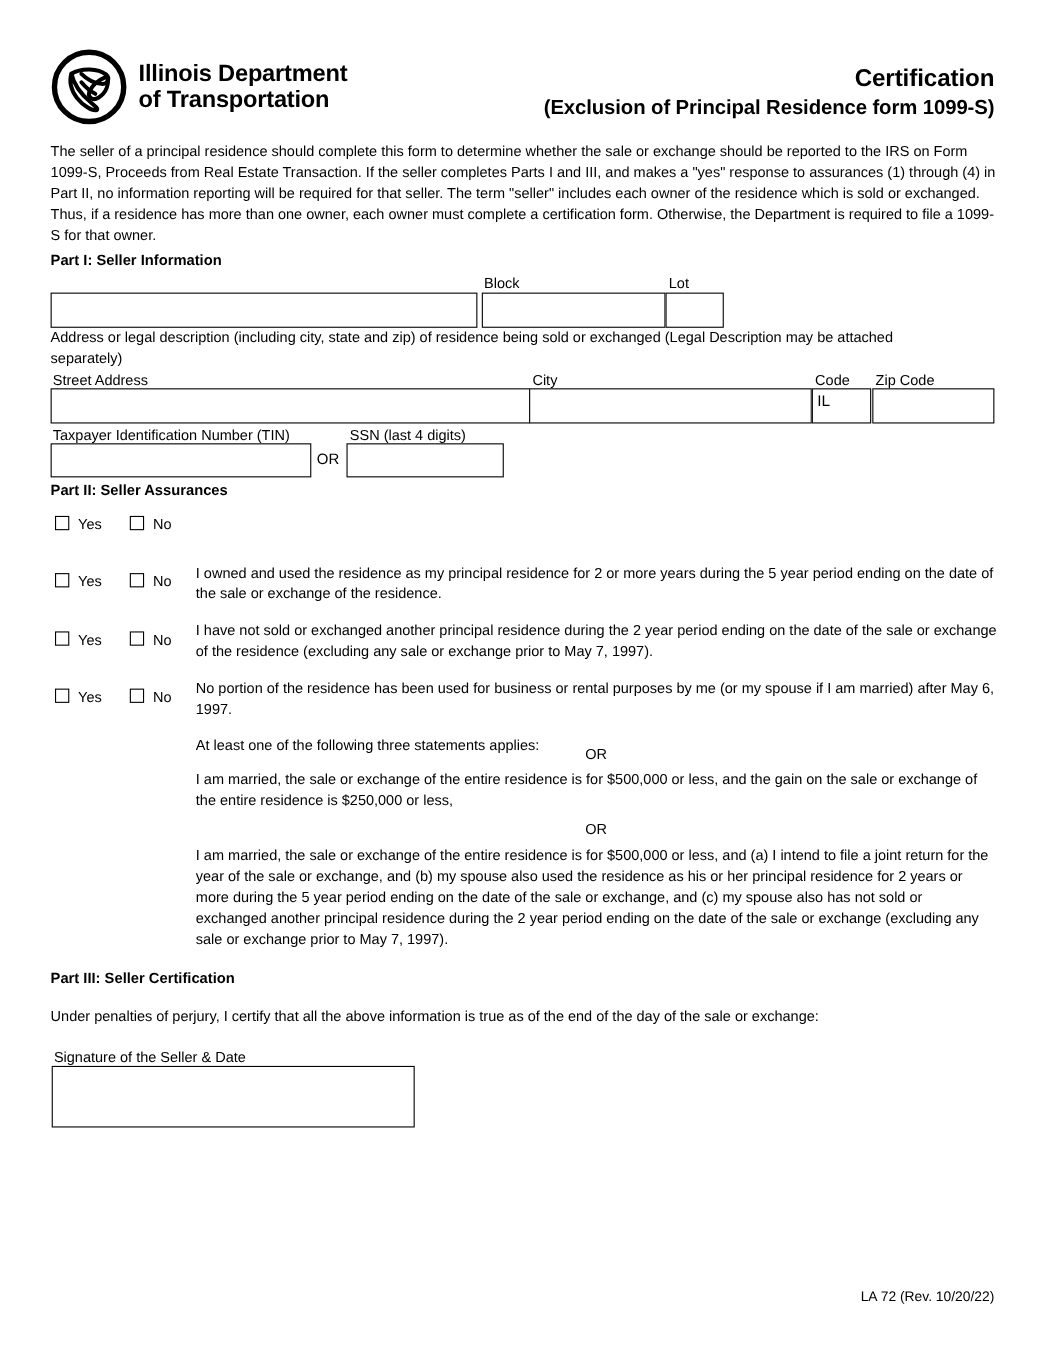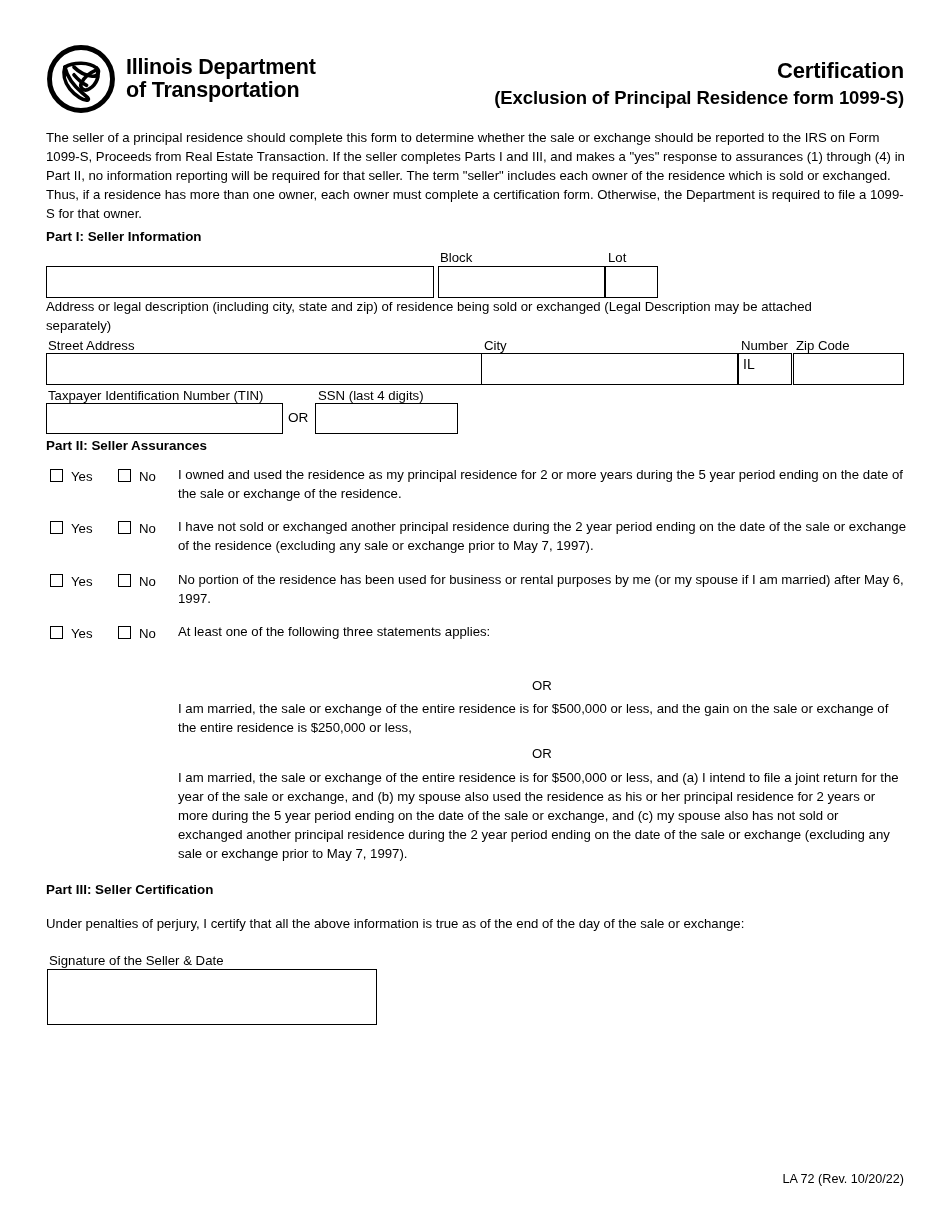--- a/index.html
+++ b/index.html
@@ -114,20 +114,21 @@
     position: absolute;
     font-size: 13.2px;
     line-height: 1;
   }
   .atext {
     position: absolute;
     left: 132px;
     width: 728px;
     font-size: 13.2px;
     line-height: 1.43;
+    margin-top: 46px;
   }
   .substmt {
     position: absolute;
     left: 132px;
     width: 728px;
     font-size: 13.2px;
     line-height: 1.43;
   }
   .or-center {
     position: absolute;
@@ -204,21 +205,21 @@
   <div class="flabel" style="left:48px; top:338px;">Street Address</div>
   <div class="fbox" style="left:46px; top:353px; width:436px; height:32px;">
     <span class="prefill"></span>
   </div>
 
   <div class="flabel" style="left:484px; top:338px;">City</div>
   <div class="fbox" style="left:481px; top:353px; width:257px; height:32px;">
     <span class="prefill"></span>
   </div>
 
-  <div class="flabel" style="left:741px; top:338px;">Number</div>
+  <div class="flabel" style="left:741px; top:338px;">Code</div>
   <div class="fbox" style="left:738px; top:353px; width:54px; height:32px;">
     <span class="prefill">IL</span>
   </div>
 
   <div class="flabel" style="left:796px; top:338px;">Zip Code</div>
   <div class="fbox" style="left:793px; top:353px; width:111px; height:32px;">
     <span class="prefill"></span>
   </div>
 
   <div class="flabel" style="left:48px; top:388px;">Taxpayer Identification Number (TIN)</div>

